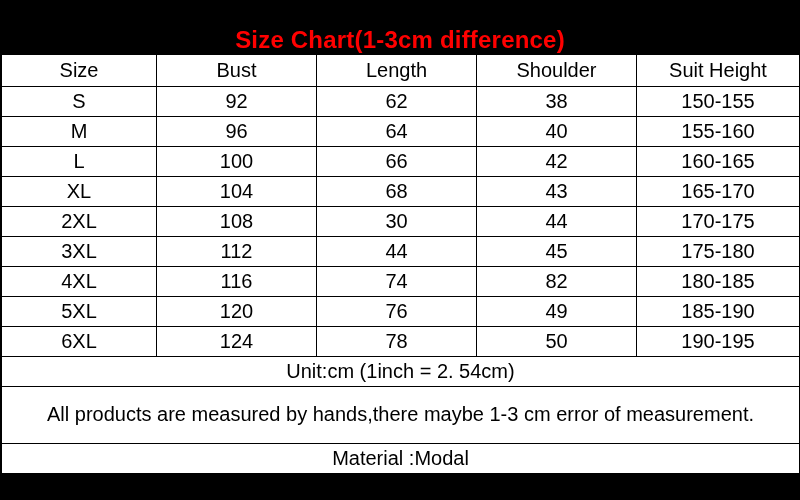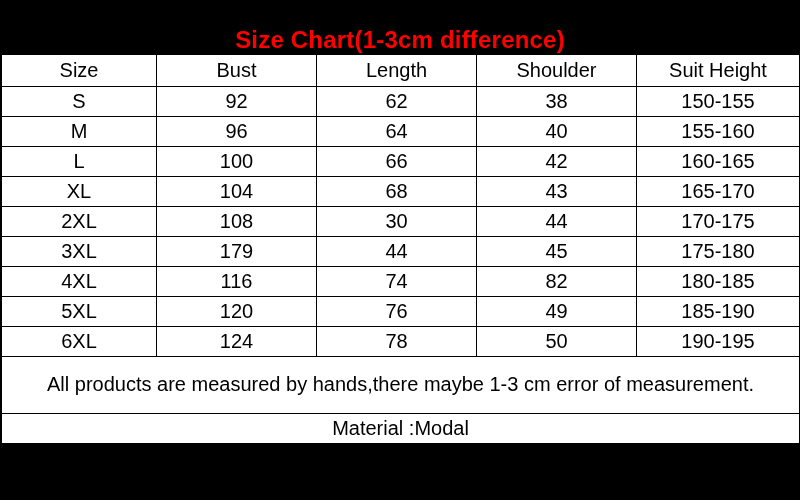--- a/index.html
+++ b/index.html
@@ -127,21 +127,21 @@
       </tr>
       <tr>
         <td>2XL</td>
         <td>108</td>
         <td>30</td>
         <td>44</td>
         <td>170-175</td>
       </tr>
       <tr>
         <td>3XL</td>
-        <td>179</td>
+        <td>112</td>
         <td>44</td>
         <td>45</td>
         <td>175-180</td>
       </tr>
       <tr>
         <td>4XL</td>
         <td>116</td>
         <td>74</td>
         <td>82</td>
         <td>180-185</td>
@@ -155,20 +155,23 @@
       </tr>
       <tr>
         <td>6XL</td>
         <td>124</td>
         <td>78</td>
         <td>50</td>
         <td>190-195</td>
       </tr>
 
       <tr class="note-row">
+        <td colspan="5">Unit:cm (1inch = 2. 54cm)</td>
+      </tr>
+      <tr class="note-row">
         <td colspan="5" class="tall">All products are measured by hands,there maybe 1-3 cm error of measurement.</td>
       </tr>
       <tr class="note-row">
         <td colspan="5">Material :Modal</td>
       </tr>
     </tbody>
   </table>
 
 </div>
 

